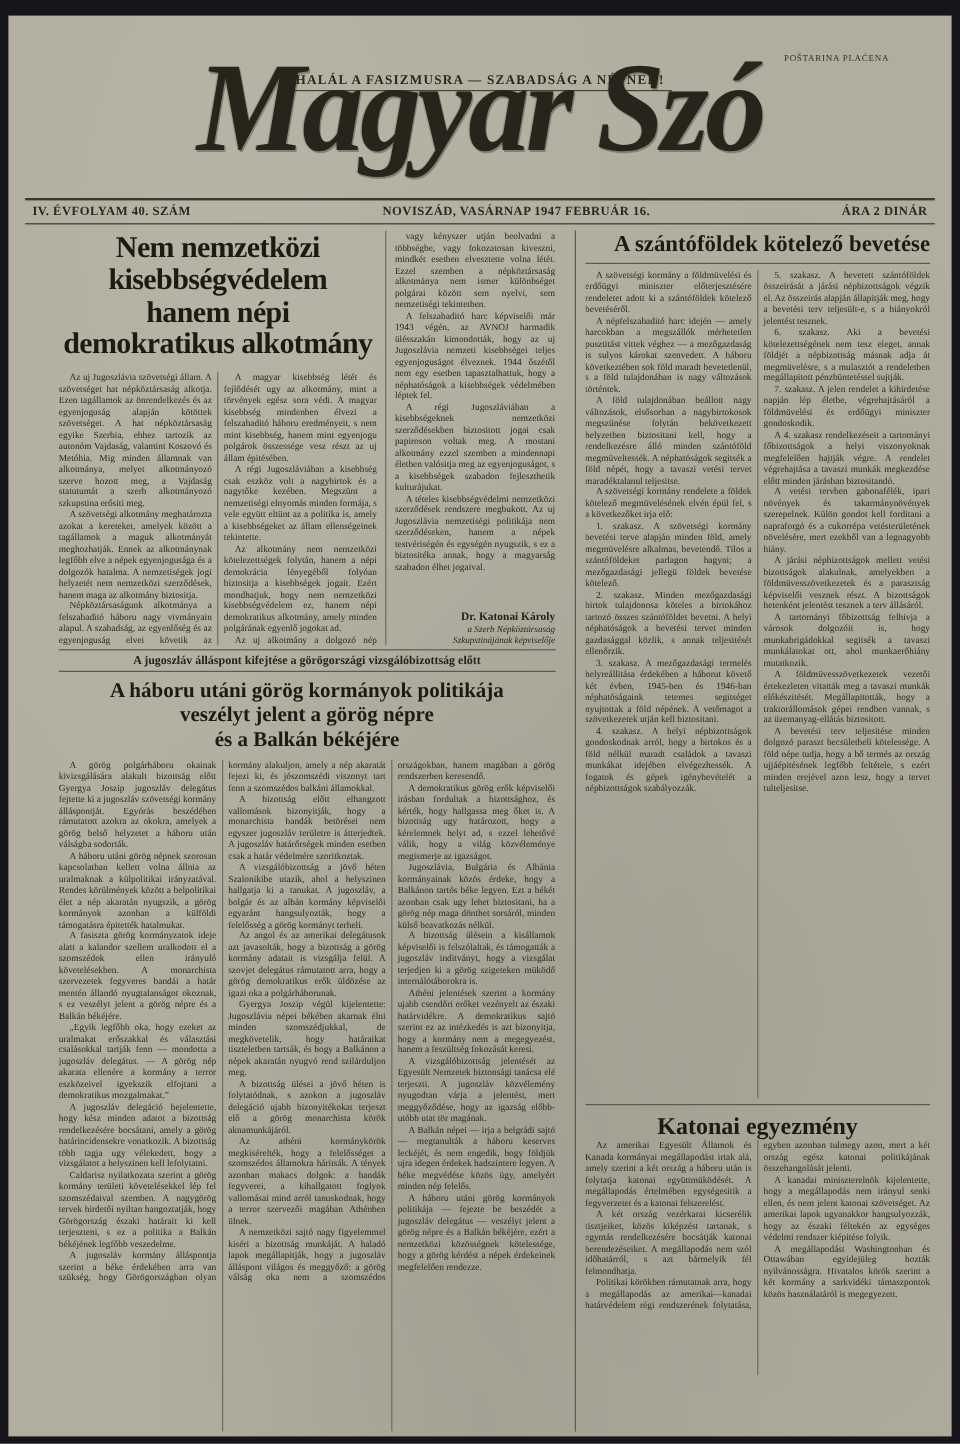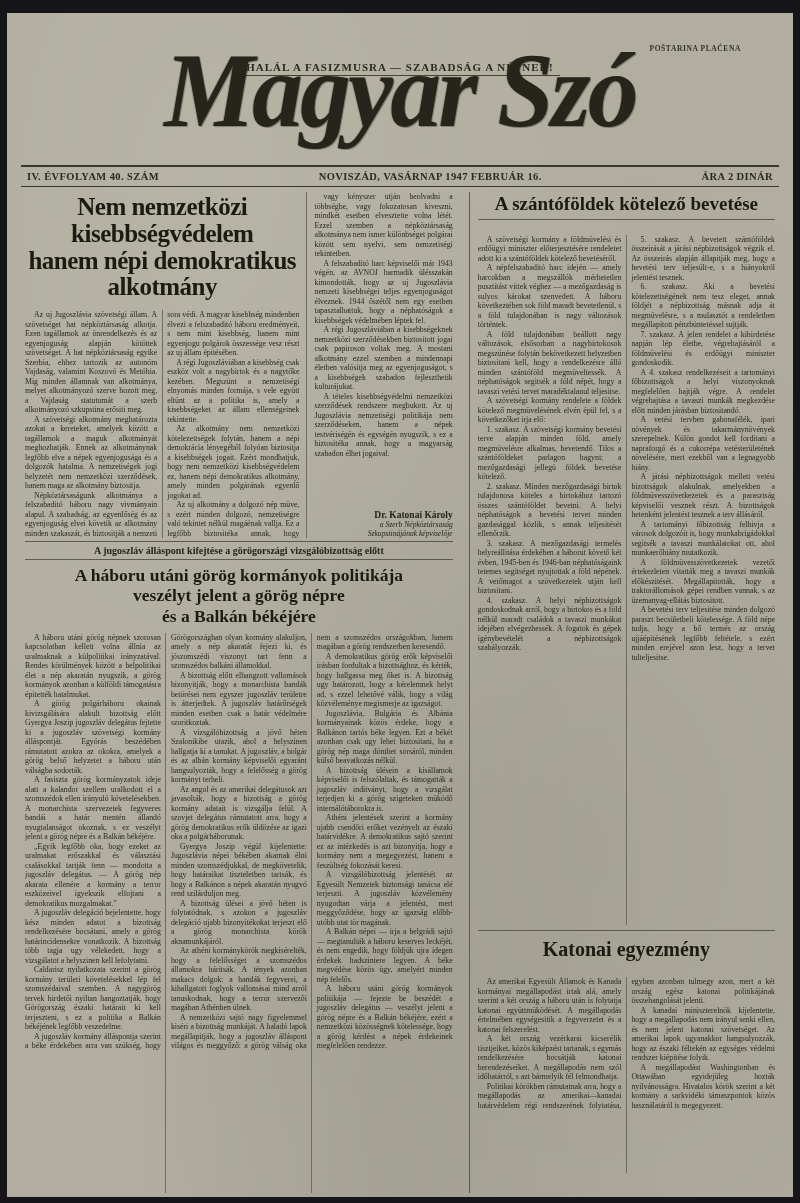--- a/index.html
+++ b/index.html
@@ -20,64 +20,64 @@
     overflow:hidden;
   }
   
   .masthead{position:relative;height:152px;}
   .slogan{
     position:absolute;top:48px;left:0;right:0;text-align:center;
     font-size:11px;font-weight:bold;letter-spacing:1px;color:#2b2920;
   }
   .slogan span{display:inline-block;border-bottom:1px solid #45432f;padding:0 6px 2px;}
   .postal{
-    position:absolute;top:31px;right:52px;font-size:7.5px;font-weight:bold;
+    position:absolute;top:31px;right:52px;font-size:7.5px;font-weight:normal;
     letter-spacing:0.6px;color:#35332a;
   }
   .big-title{
     position:absolute;top:26px;left:0;right:0;text-align:center;
     font-size:102px;line-height:1.02;font-weight:bold;font-style:italic;
     letter-spacing:-3px;color:#26241b;
     text-shadow:1px 1px 0 rgba(38,36,27,0.35), -1px 0 0 rgba(38,36,27,0.2);
     transform:scaleY(1.04);
   }
   
   .dateline{
     margin:0 14px;border-top:2px solid #3a382c;border-bottom:1px solid #3a382c;
     display:flex;justify-content:space-between;align-items:center;
     padding:4px 6px;font-size:10.5px;font-weight:bold;letter-spacing:0.4px;color:#2b2920;
   }
   
   .content{display:flex;margin:5px 18px 0;align-items:stretch;}
-  .zone-left{width:59%;padding-right:16px;}
+  .zone-left{width:59%;padding-right:16px;margin-left:24px;}
   .zone-right{width:41%;border-left:1px solid #5c5a4c;padding-left:8px;}
 
   .left-top{display:flex;height:346px;overflow:hidden;}
   .left-top-main{width:66.5%;padding-right:7px;display:flex;flex-direction:column;}
   .hl-left{font-size:25px;line-height:1.07;font-weight:bold;text-align:center;
     letter-spacing:-0.5px;color:#1c1a12;margin:2px 0 9px;}
   .left-body2{flex:1;columns:2;column-gap:10px;column-rule:1px solid #6e6c5c;overflow:hidden;}
   .col3{width:33.5%;border-left:1px solid #6e6c5c;padding-left:7px;display:flex;flex-direction:column;}
   .col3-body{flex:1;overflow:hidden;}
   .byline-name{font-weight:bold;text-align:right;font-size:9.5px;margin-top:3px;}
   .byline-role{text-align:right;font-size:7.6px;font-style:italic;line-height:1.2;}
 
   .kicker{border-top:1px solid #5c5a4c;border-bottom:1px solid #5c5a4c;
     text-align:center;font-weight:bold;font-size:10px;padding:3px 0;margin-top:3px;color:#24221a;}
   .hl-greek{text-align:center;font-weight:bold;font-size:17.5px;line-height:1.16;
     margin:5px 0 7px;color:#1c1a12;}
   .greek-body{columns:3;column-gap:10px;column-rule:1px solid #6e6c5c;height:560px;overflow:hidden;}
 
-  .hl-right{text-align:center;font-weight:bold;font-size:19px;line-height:1.1;
-    padding:2px 0 4px;border-bottom:1px solid #5c5a4c;margin-bottom:15px;
+  .hl-right{text-align:right;font-weight:bold;font-size:19px;line-height:1.1;
+    padding:2px 0 4px;border-bottom:1px solid #5c5a4c;margin-bottom:5px;
     white-space:nowrap;color:#1c1a12;}
   .right-body{columns:2;column-gap:10px;column-rule:1px solid #6e6c5c;height:690px;overflow:hidden;}
   .hl-military{border-top:1px solid #5c5a4c;text-align:center;font-weight:bold;
     font-size:20px;line-height:1.12;padding-top:7px;margin-top:5px;color:#1c1a12;}
-  .military-body{columns:2;column-gap:10px;column-rule:1px solid #6e6c5c;height:196px;overflow:hidden;margin-top:17px;}
+  .military-body{columns:2;column-gap:10px;column-rule:1px solid #6e6c5c;height:196px;overflow:hidden;margin-top:0;}
 
   .para{margin:0;text-indent:9px;font-size:7.8px;line-height:1.22;text-align:justify;color:#29271c;}
   .hl-line{display:block;}
 </style>
 </head>
 <body>
 
 <div class="paper">
 
   <div class="masthead">
@@ -128,22 +128,22 @@
       </div>
 
       <div>
         <div class="kicker">A jugoszláv álláspont kifejtése a görögországi vizsgálóbizottság előtt</div>
         <div class="hl-greek">
             <span class="hl-line">A háboru utáni görög kormányok politikája</span>
             <span class="hl-line">veszélyt jelent a görög népre</span>
             <span class="hl-line">és a Balkán békéjére</span>
           </div>
         <div class="greek-body">
+            <p class="para">A görög polgárháboru okainak kivizsgálására alakult bizottság előtt Gyergya Joszip jugoszláv delegátus fejtette ki a jugoszláv szövetségi kormány álláspontját. Egyórás beszédében rámutatott azokra az okokra, amelyek a görög belső helyzetet a háboru után válságba sodorták.</p>
             <p class="para">A háboru utáni görög népnek szorosan kapcsolatban kellett volna állnia az uralmaknak a külpolitikai irányzatával. Rendes körülmények között a belpolitikai élet a nép akaratán nyugszik, a görög kormányok azonban a külföldi támogatásra épitették hatalmukat.</p>
-            <p class="para">A görög polgárháboru okainak kivizsgálására alakult bizottság előtt Gyergya Joszip jugoszláv delegátus fejtette ki a jugoszláv szövetségi kormány álláspontját. Egyórás beszédében rámutatott azokra az okokra, amelyek a görög belső helyzetet a háboru után válságba sodorták.</p>
             <p class="para">A fasiszta görög kormányzatok ideje alatt a kalandor szellem uralkodott el a szomszédok ellen irányuló követelésekben. A monarchista szervezetek fegyveres bandái a határ mentén állandó nyugtalanságot okoznak, s ez veszélyt jelent a görög népre és a Balkán békéjére.</p>
             <p class="para">„Egyik legfőbb oka, hogy ezeket az uralmakat erőszakkal és választási csalásokkal tartják fenn — mondotta a jugoszláv delegátus. — A görög nép akarata ellenére a kormány a terror eszközeivel igyekszik elfojtani a demokratikus mozgalmakat.”</p>
             <p class="para">A jugoszláv delegáció bejelentette, hogy kész minden adatot a bizottság rendelkezésére bocsátani, amely a görög határincidensekre vonatkozik. A bizottság több tagja ugy vélekedett, hogy a vizsgálatot a helyszinen kell lefolytatni.</p>
             <p class="para">Caldarisz nyilatkozata szerint a görög kormány területi követelésekkel lép fel szomszédaival szemben. A nagygörög tervek hirdetői nyiltan hangoztatják, hogy Görögország északi határait ki kell terjeszteni, s ez a politika a Balkán békéjének legfőbb veszedelme.</p>
             <p class="para">A jugoszláv kormány álláspontja szerint a béke érdekében arra van szükség, hogy Görögországban olyan kormány alakuljon, amely a nép akaratát fejezi ki, és jószomszédi viszonyt tart fenn a szomszédos balkáni államokkal.</p>
             <p class="para">A bizottság előtt elhangzott vallomások bizonyitják, hogy a monarchista bandák betörései nem egyszer jugoszláv területre is átterjedtek. A jugoszláv határőrségek minden esetben csak a határ védelmére szoritkoztak.</p>
             <p class="para">A vizsgálóbizottság a jövő héten Szalonikibe utazik, ahol a helyszinen hallgatja ki a tanukat. A jugoszláv, a bolgár és az albán kormány képviselői egyaránt hangsulyozták, hogy a felelősség a görög kormányt terheli.</p>
             <p class="para">Az angol és az amerikai delegátusok azt javasolták, hogy a bizottság a görög kormány adatait is vizsgálja felül. A szovjet delegátus rámutatott arra, hogy a görög demokratikus erők üldözése az igazi oka a polgárháborunak.</p>
             <p class="para">Gyergya Joszip végül kijelentette: Jugoszlávia népei békében akarnak élni minden szomszédjukkal, de megkövetelik, hogy határaikat tiszteletben tartsák, és hogy a Balkánon a népek akaratán nyugvó rend szilárduljon meg.</p>
             <p class="para">A bizottság ülései a jövő héten is folytatódnak, s azokon a jugoszláv delegáció ujabb bizonyitékokat terjeszt elő a görög monarchista körök aknamunkájáról.</p>

